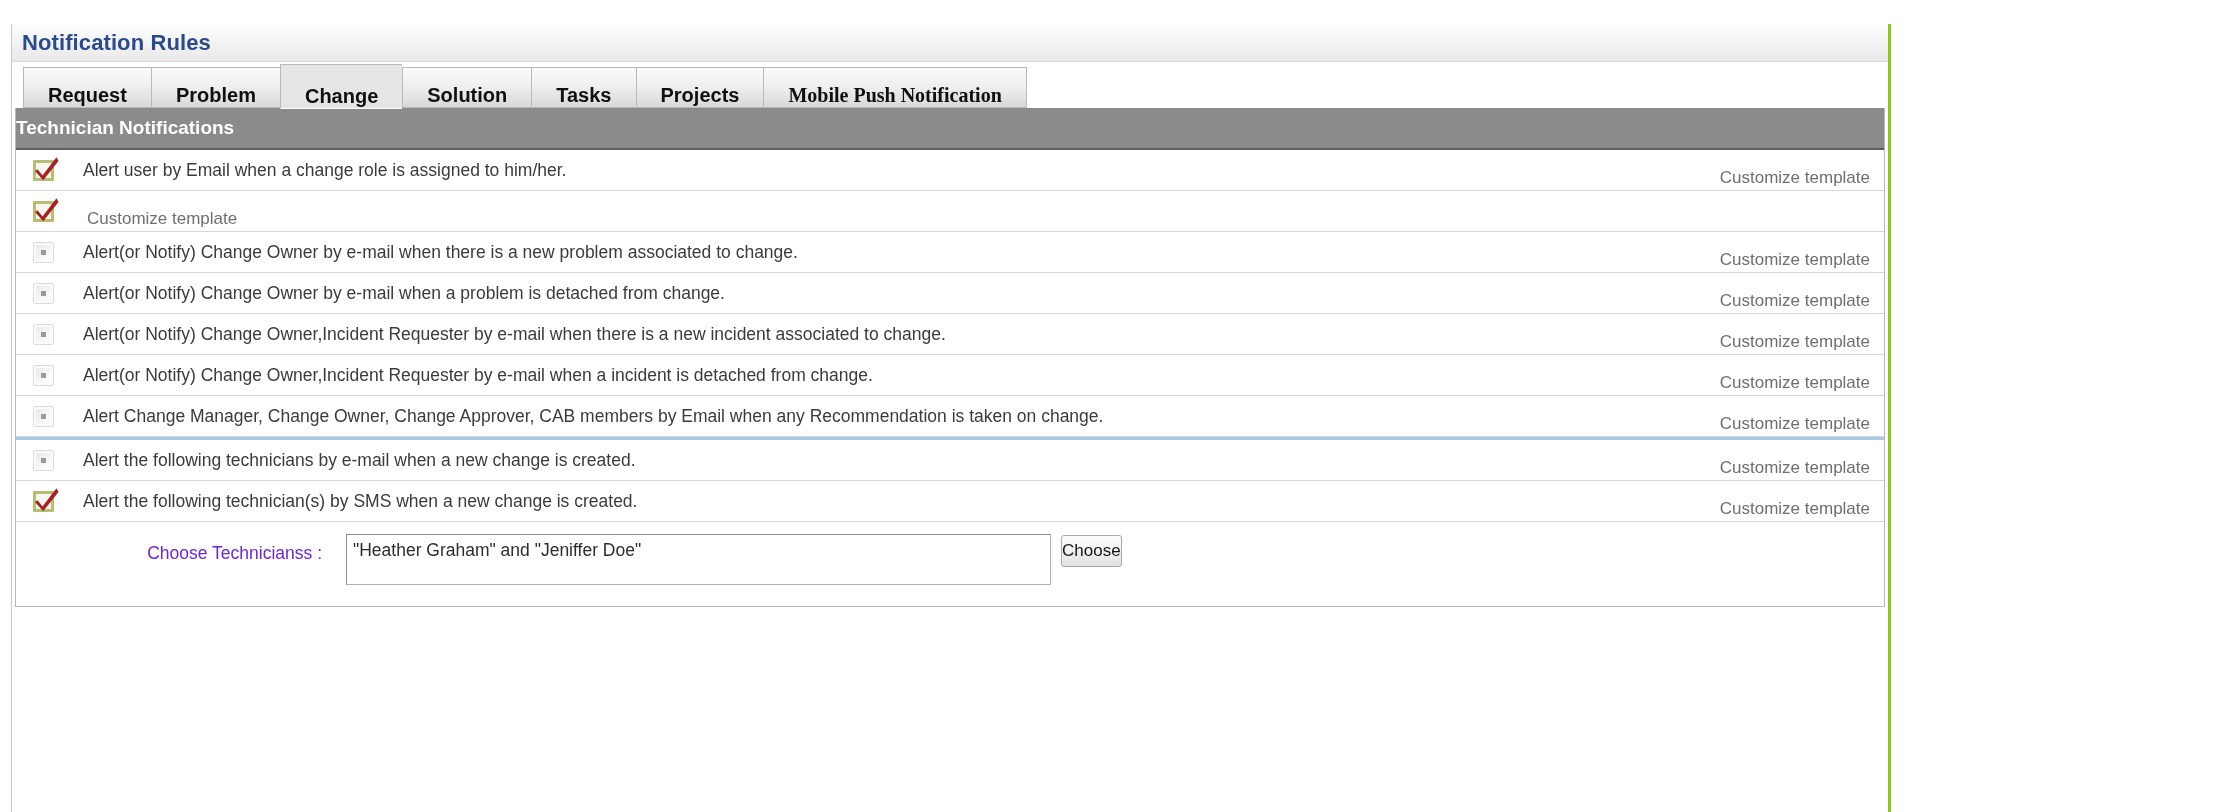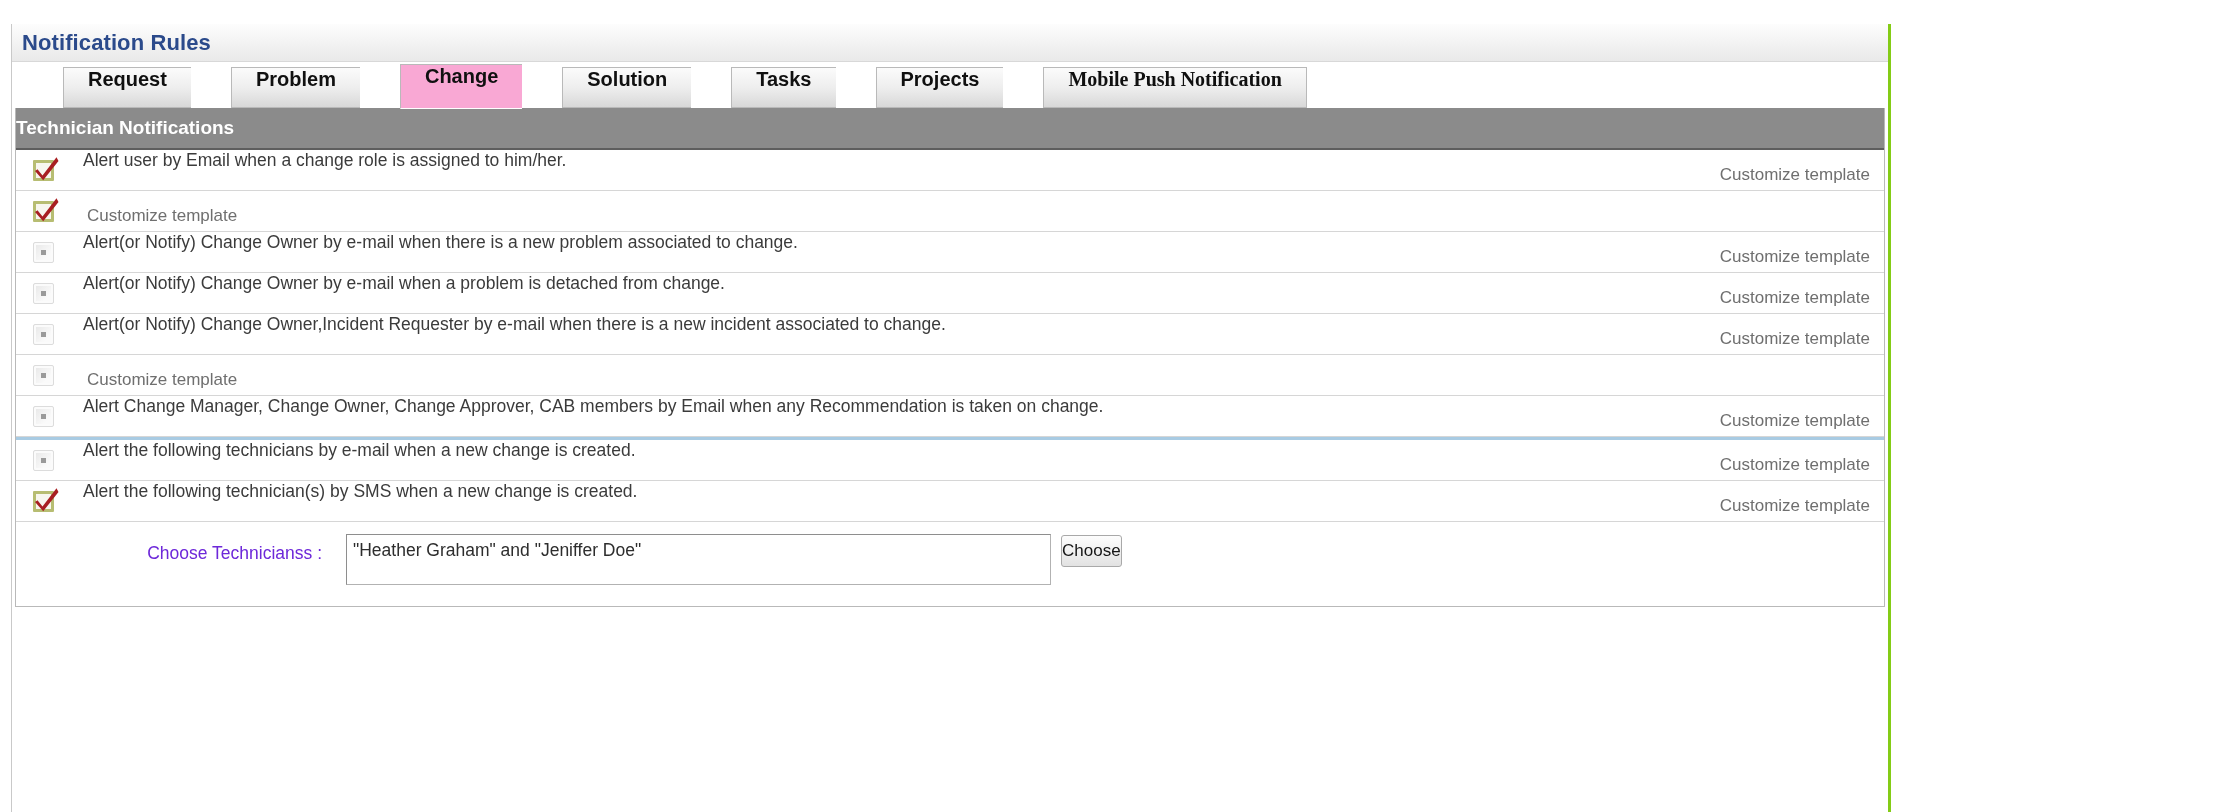--- a/index.html
+++ b/index.html
@@ -57,39 +57,38 @@
     display: flex;
     align-items: flex-end;
     padding-left: 11px;
     background: #ffffff;
   }
   .tab {
     position: relative;
     height: 41px;
     box-sizing: border-box;
     display: flex;
-    align-items: flex-start;
+    align-items: flex-end;
     justify-content: center;
     padding: 0 24px;
     font-size: 20px;
     font-weight: bold;
     color: #101010;
     background: linear-gradient(to bottom, #fbfbfb 0%, #eeeeee 50%, #d8d8d8 100%);
     border: 1px solid #b9b9b9;
     border-right: none;
     white-space: nowrap;
     cursor: pointer;
-    margin-left: 40px;
   }
   .tab:last-child {
     border-right: 1px solid #b9b9b9;
     font-family: Liberation Serif, serif;
   }
   .tab.active {
-    background: #f9a8d4;
+    background: #e5e5e5;
     border-bottom: 1px solid #ffffff;
     z-index: 3;
     height: 45px;
     margin-bottom: -1px;
     box-shadow: none;
   }
   .tab.active + .tab {
     border-left: 1px solid #b9b9b9;
   }
 
@@ -114,20 +113,21 @@
     align-items: center;
     padding-left: 0;
     box-sizing: border-box;
     border-bottom: 2px solid #5e5e5e;
   }
 
   
   .rule-row {
     position: relative;
     display: flex;
+    align-items: center;
     height: 41px;
     box-sizing: border-box;
     border-bottom: 1px solid #d6d6d6;
     background: #ffffff;
     padding-left: 9px;
     padding-right: 14px;
   }
   .rule-row.highlight {
     border-top: 3px solid #a8cbe3;
     height: 44px;
@@ -341,20 +341,21 @@
             <div class="cb-cell">
               <div class="cb off"></div>
             </div>
             <div class="rule-label">Alert(or Notify) Change Owner,Incident Requester by e-mail when there is a new incident associated to change.</div>
             <div class="rule-action">Customize template</div>
           </div>
           <div class="rule-row">
             <div class="cb-cell">
               <div class="cb off"></div>
             </div>
+            <div class="rule-label">Alert(or Notify) Change Owner,Incident Requester by e-mail when a incident is detached from change.</div>
             <div class="rule-action">Customize template</div>
           </div>
           <div class="rule-row">
             <div class="cb-cell">
               <div class="cb off"></div>
             </div>
             <div class="rule-label">Alert Change Manager, Change Owner, Change Approver, CAB members by Email when any Recommendation is taken on change.</div>
             <div class="rule-action">Customize template</div>
           </div>
           <div class="rule-row highlight">

